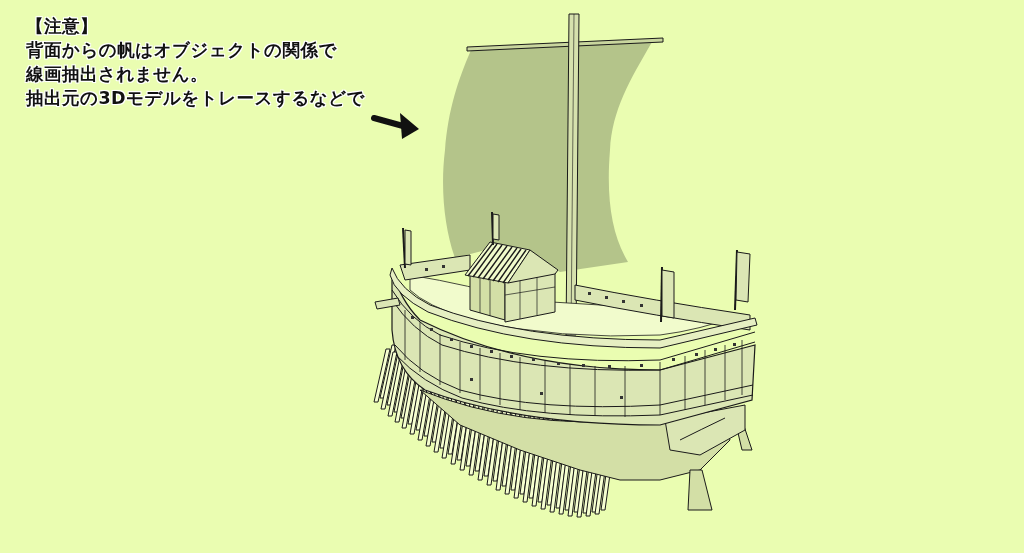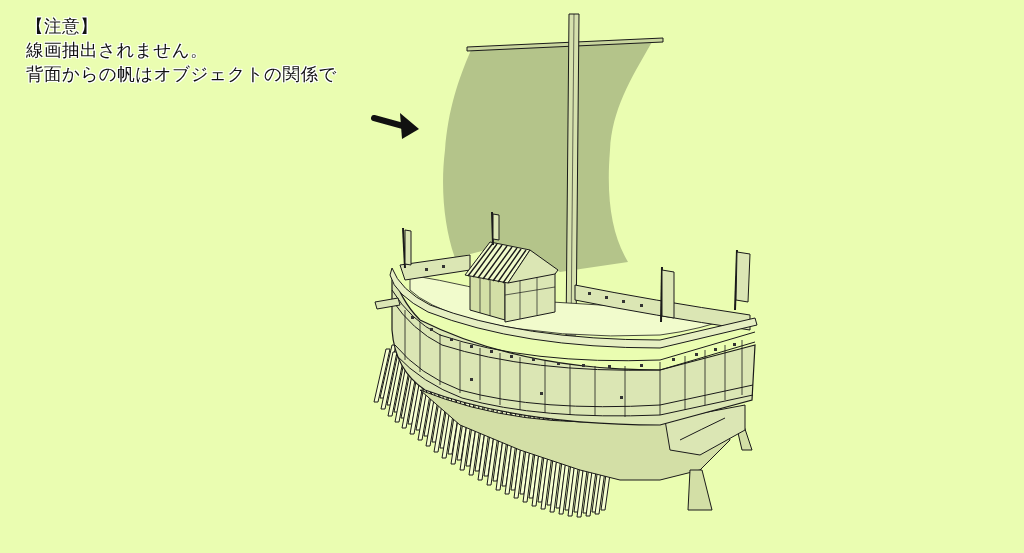--- a/index.html
+++ b/index.html
@@ -4,34 +4,35 @@
 <style>
   html, body { margin:0; padding:0; }
   body {
     width:1024px; height:553px; overflow:hidden;
     background:#eafdb1;
     position:relative;
     font-family:"DejaVu Sans", sans-serif;
   }
   .note {
     position:absolute; left:26px; top:14px;
-    font-size:17.5px; line-height:24px; font-weight:normal; color:#111;
+    font-size:17.5px; line-height:24px; font-weight:bold; color:#111;
     text-shadow: 0 0 2px #fff, 0 0 2px #fff, 1px 1px 0 #fff, -1px -1px 0 #fff, 1px -1px 0 #fff, -1px 1px 0 #fff;
     letter-spacing:0.5px;
   }
   .note div { white-space:nowrap; }
   svg.scene { position:absolute; left:0; top:0; }
 </style>
 </head>
 <body>
 
 <div class="note">
   <div>【注意】</div>
+  <div>背面からの帆はオブジェクトの関係で</div>
   <div>線画抽出されません。</div>
-  <div>背面からの帆はオブジェクトの関係で</div>
+  <div>抽出元の3Dモデルをトレースするなどで</div>
 </div>
 
 <svg class="scene" width="1024" height="553" viewBox="0 0 1024 553">
 
   <g>
     <line x1="374" y1="118" x2="403" y2="126" stroke="#111" stroke-width="6" stroke-linecap="round"></line>
     <polygon points="400,113 419,129 402,139" fill="#111"></polygon>
   </g>
 
   <path d="M471,50 L652,42 C630,80 612,110 610,150 C606,200 612,235 628,262 L560,272 L540,260 L505,245 L455,258 C445,230 440,190 445,150 C448,110 458,80 471,50 Z" fill="#b4c48a"></path>

